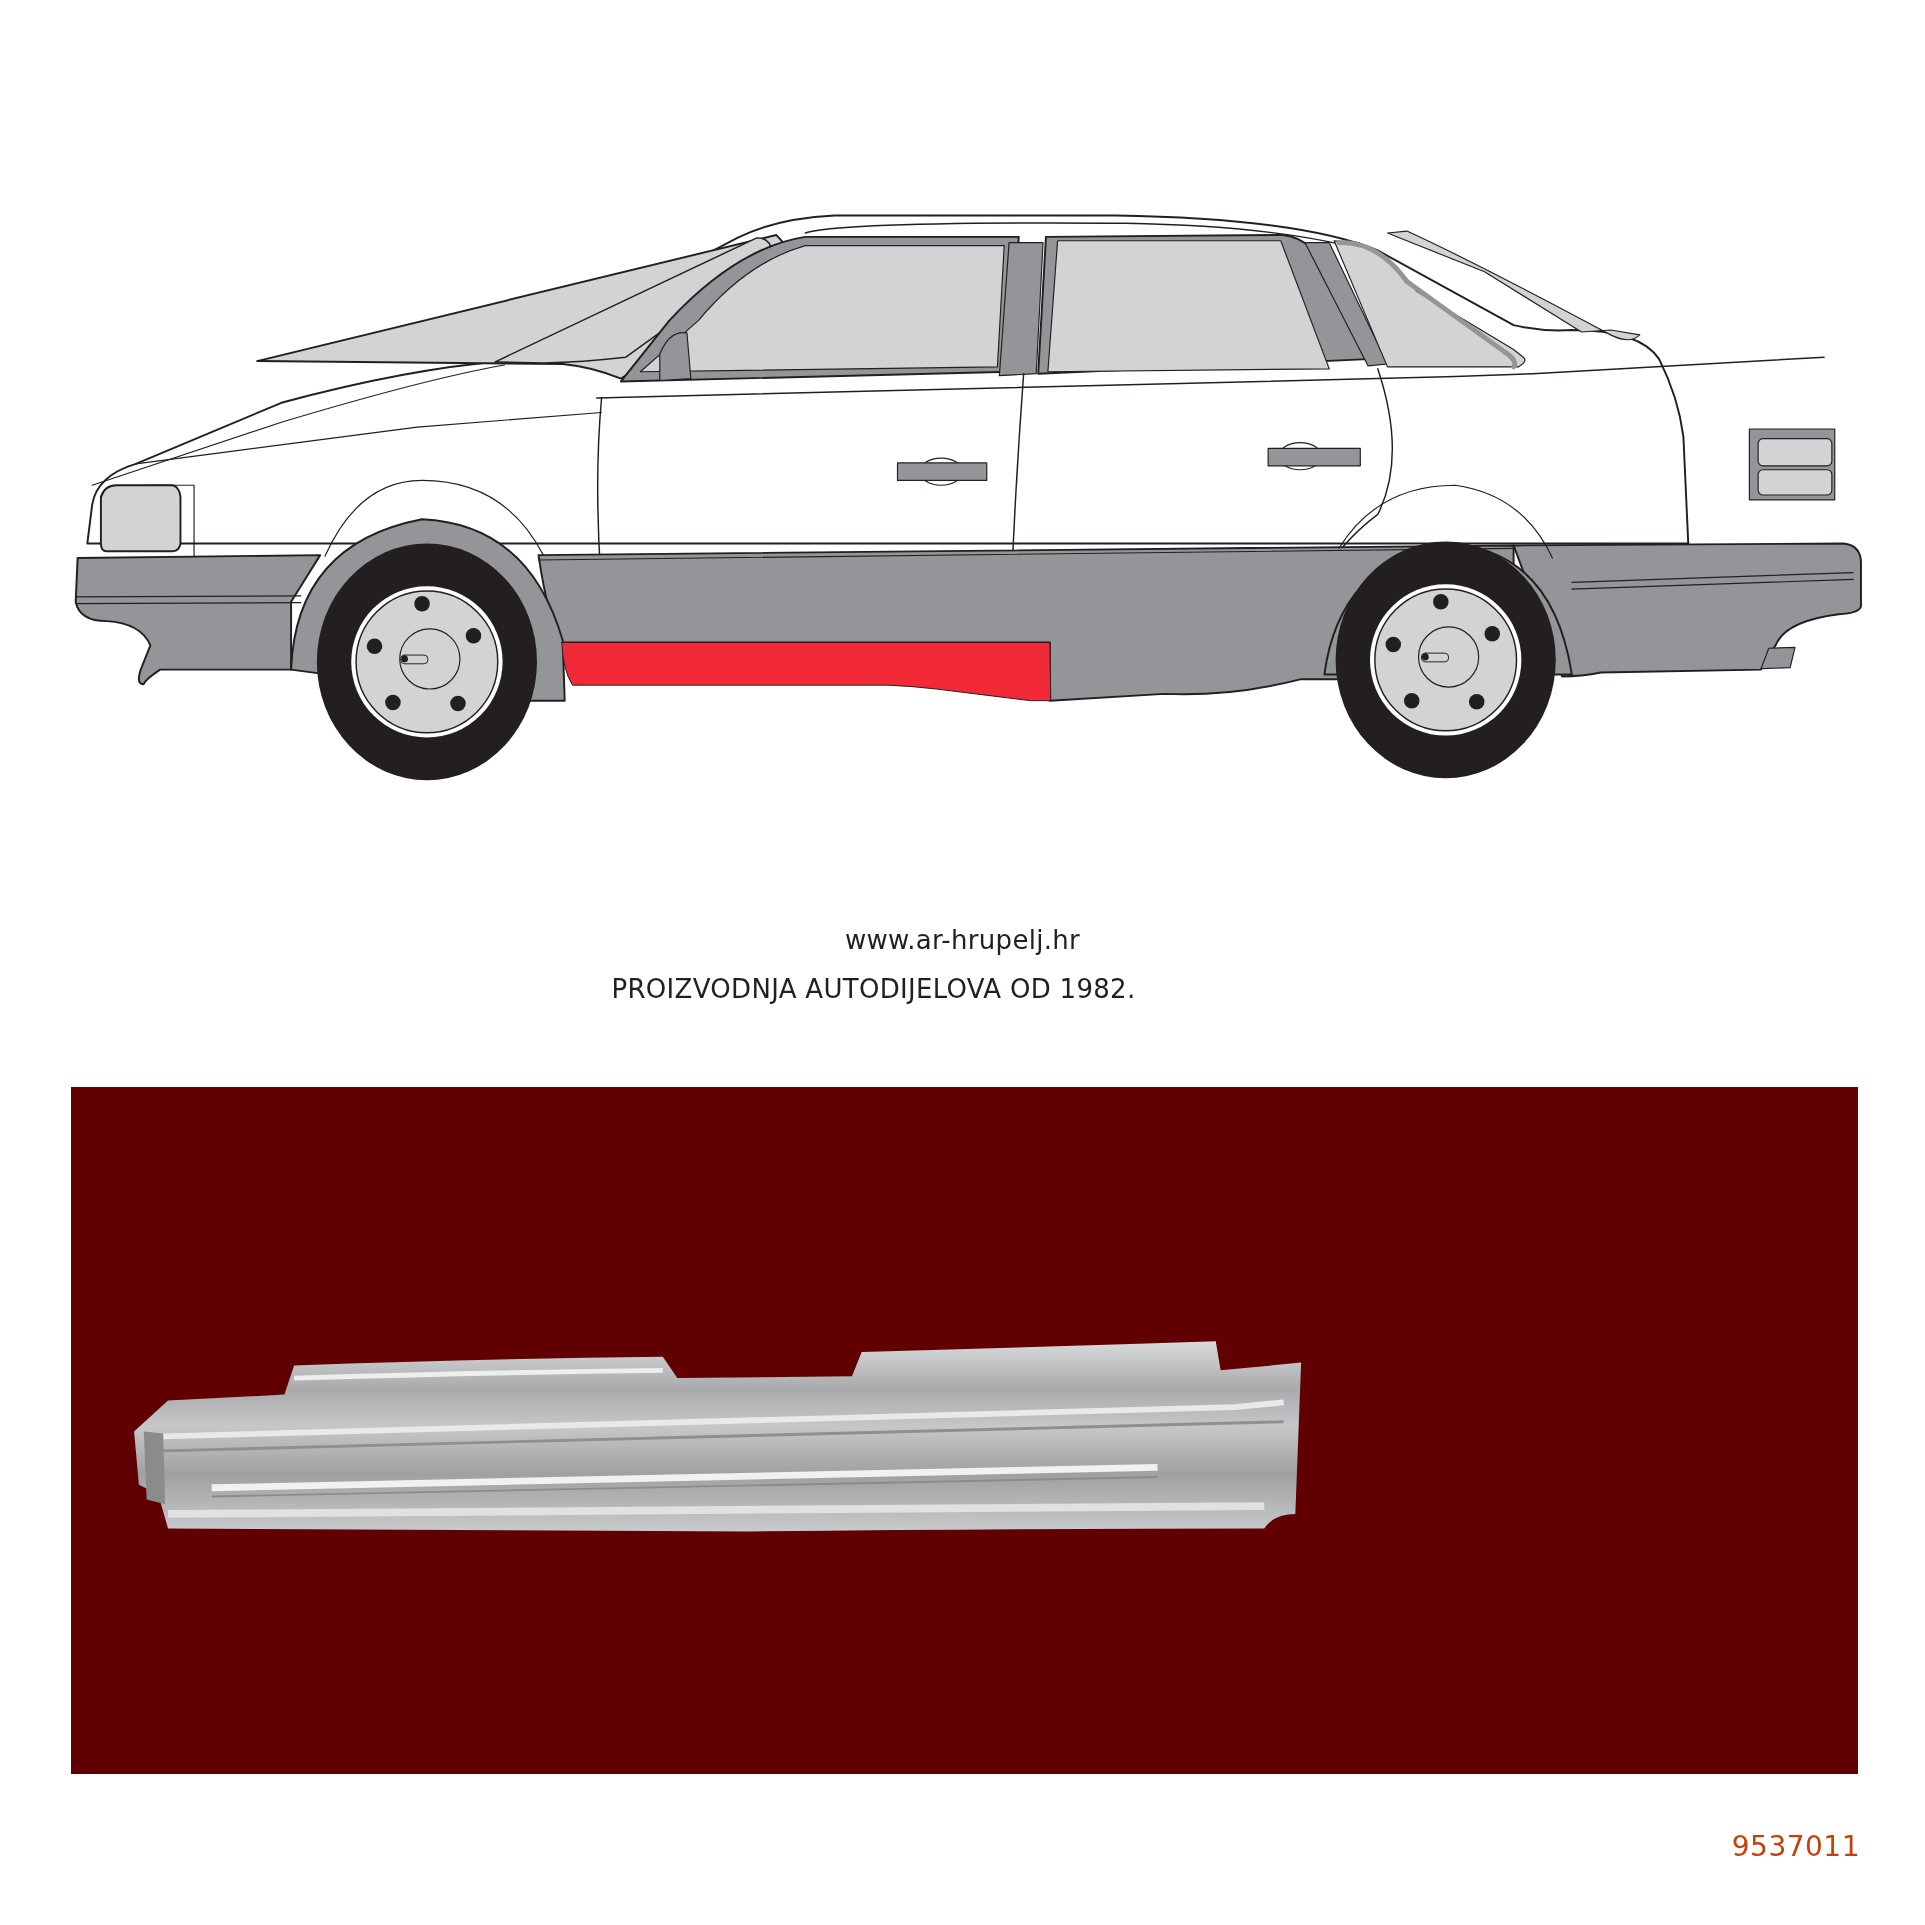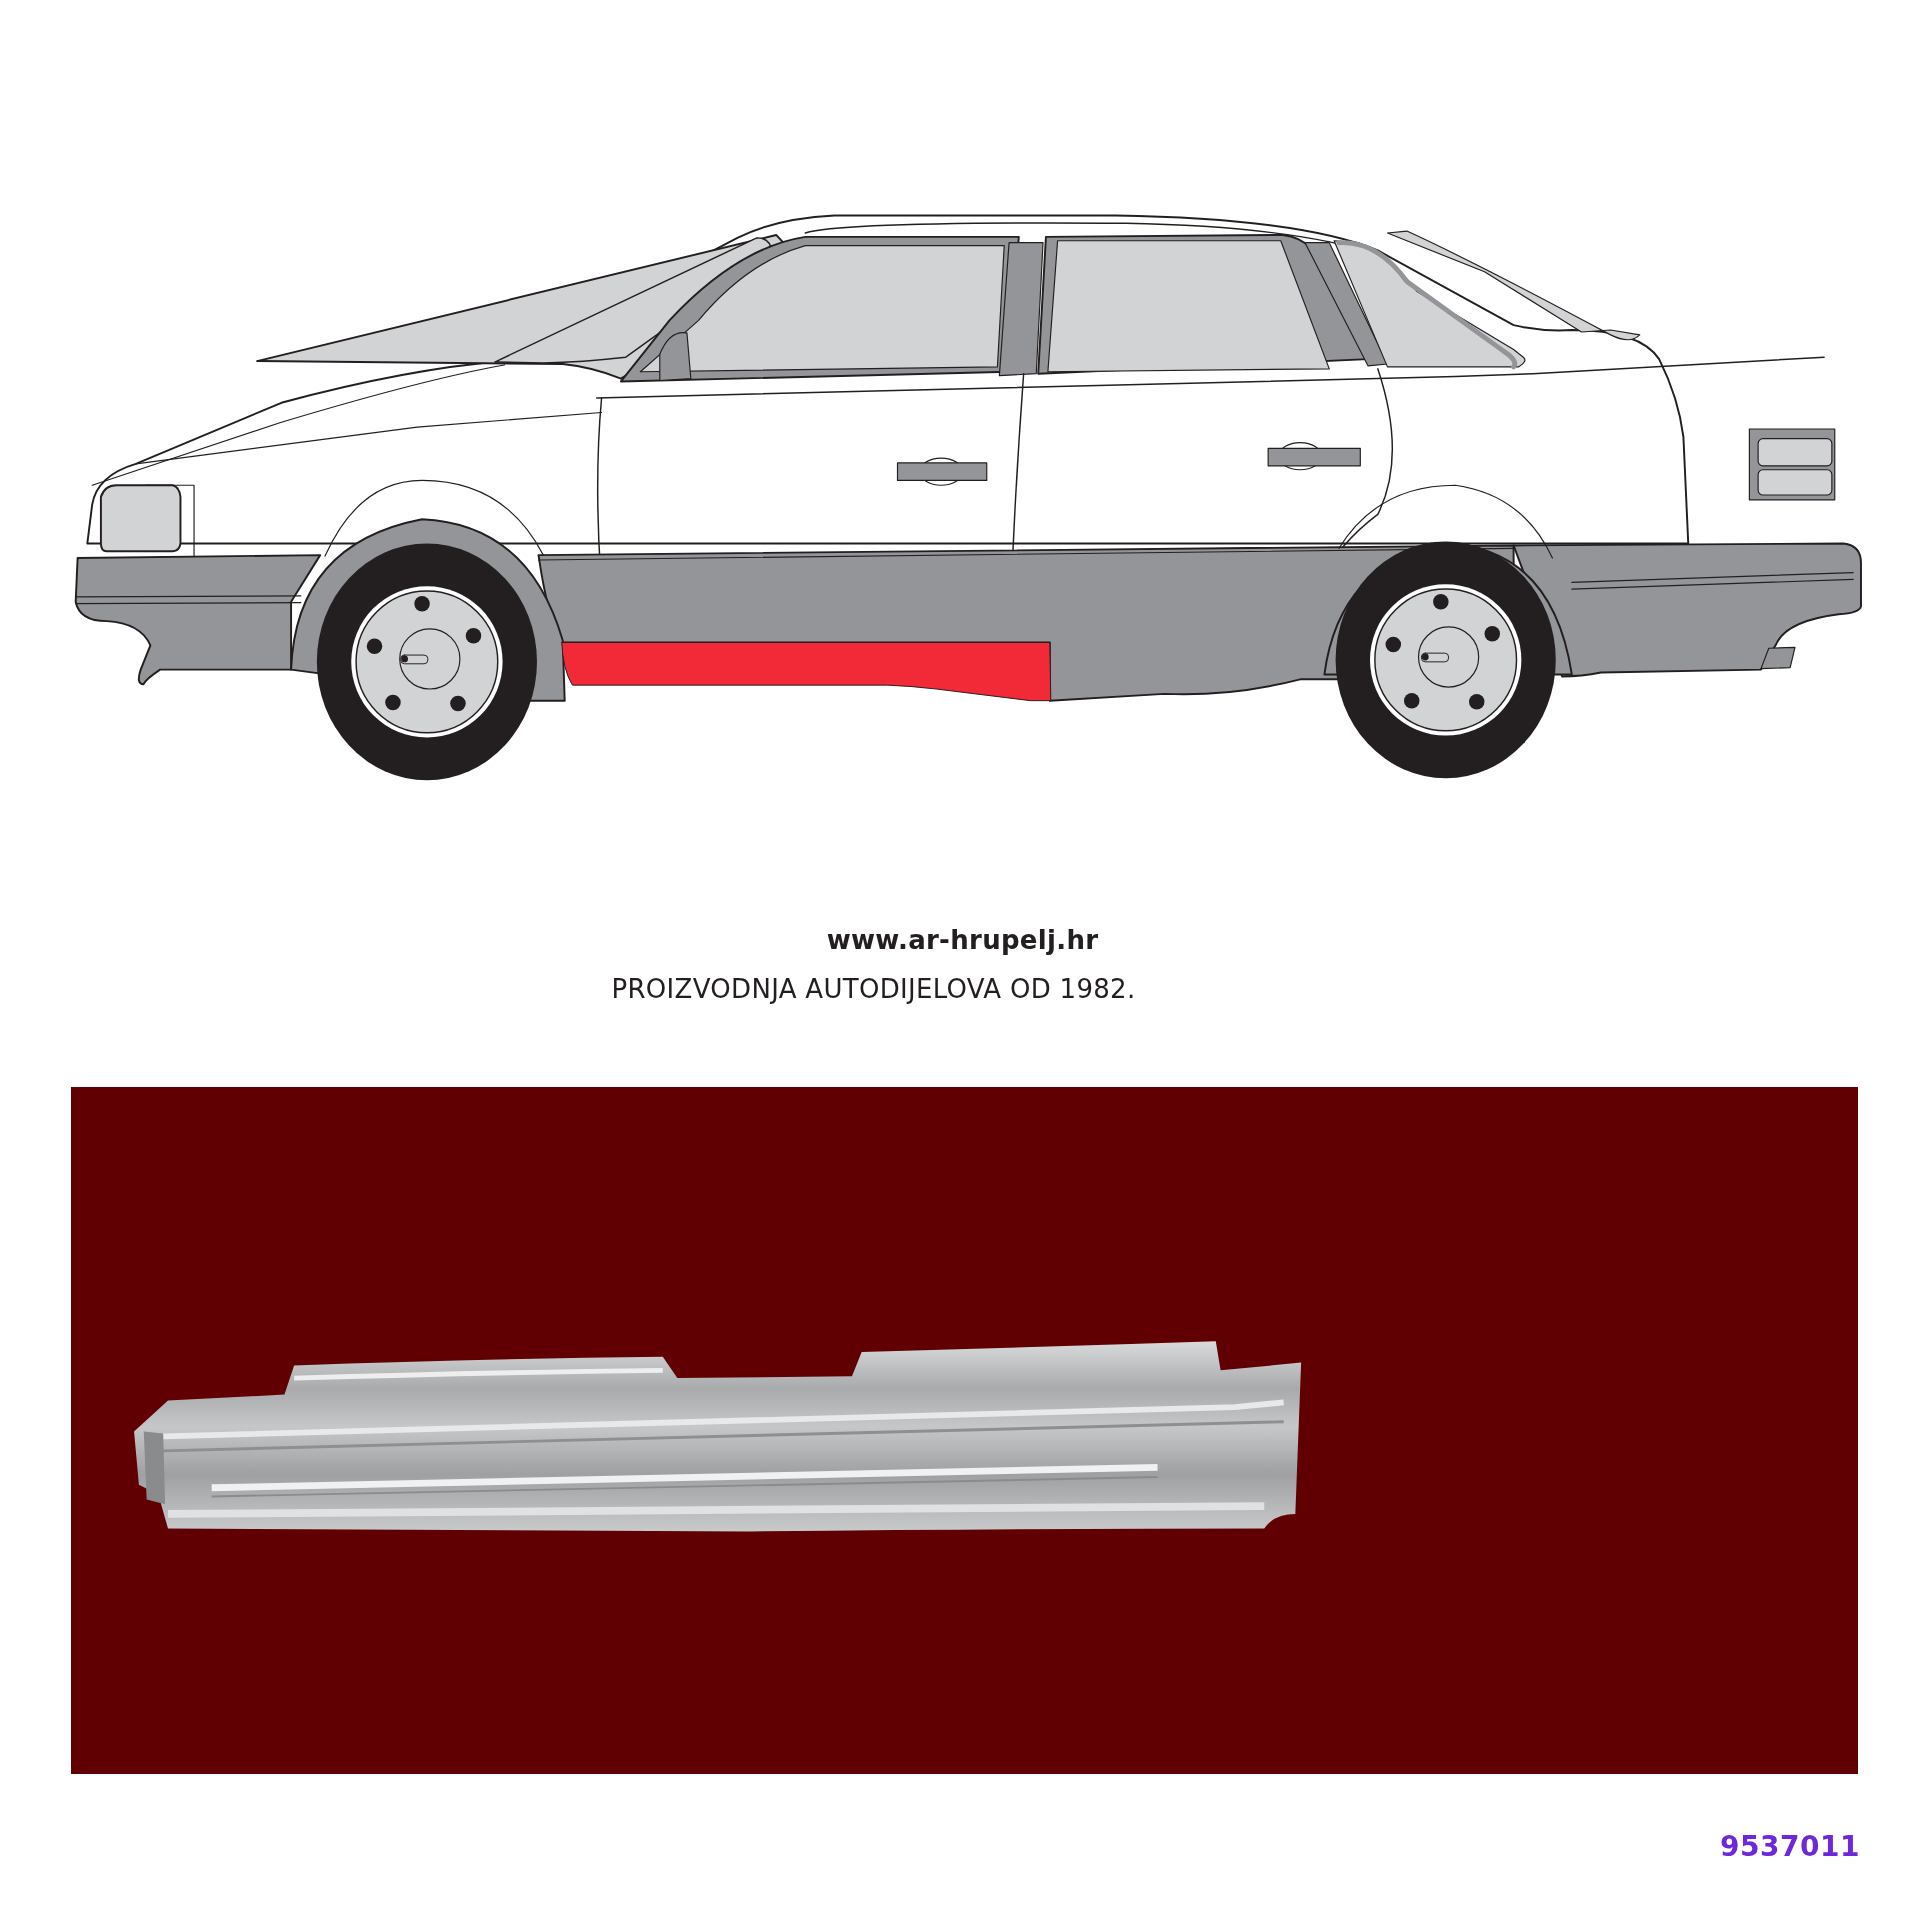--- a/index.html
+++ b/index.html
@@ -1,22 +1,22 @@
 <!DOCTYPE html>
 <html><head>
 <meta charset="utf-8">
 <style>
   html, body { margin: 0; padding: 0; background: #ffffff; }
   body { width: 1925px; height: 1925px; position: relative; overflow: hidden; font-family: "DejaVu Sans", sans-serif; }
   .car-illustration { position: absolute; left: 0; top: 0; width: 1925px; height: 825px; }
-  .website-url { position: absolute; left: 0; width: 1925px; top: 925px; text-align: center; font-weight: bold; font-size: 26px; color: #231f20; letter-spacing: 0.3px; }
+  .website-url { position: absolute; left: 0; width: 1925px; top: 925px; text-align: center; font-weight: normal; font-size: 26px; color: #231f20; letter-spacing: 0.3px; }
   .tagline { position: absolute; left: 0; width: 1747px; top: 974px; text-align: center; font-size: 26px; color: #231f20; font-family: "DejaVu Sans", sans-serif; font-weight: normal; letter-spacing: 0.3px; }
   .product-panel { position: absolute; left: 71px; top: 1087px; width: 1787px; height: 687px; background: #600002; }
   .part-image { position: absolute; left: 0; top: 0; width: 1787px; height: 687px; }
-  .part-number { position: absolute; right: 65px; top: 1830px; font-size: 28px; font-weight: bold; color: #6d28d9; letter-spacing: 0.5px; }
+  .part-number { position: absolute; right: 65px; top: 1830px; font-size: 28px; font-weight: normal; color: #c2410c; letter-spacing: 0.5px; }
 </style>
 </head>
 <body>
 
 <svg class="car-illustration" viewBox="0 0 1984 850" xmlns="http://www.w3.org/2000/svg">
   <g stroke="#231f20" stroke-width="2" stroke-linejoin="round" stroke-linecap="round">
 
     <path d="M90 560 L95 520 Q100 490 140 478 L290 415 Q420 380 520 372 Q540 360 560 350 L760 245 Q800 225 860 222 L1150 222 Q1340 225 1420 258 L1560 335 Q1590 342 1620 340 Q1690 340 1710 370 Q1730 410 1735 450 L1740 560 Z" fill="#ffffff"></path>
 
     <path d="M830 240 Q870 228 1160 230 Q1330 233 1420 262" fill="none" stroke-width="1.5"></path>

